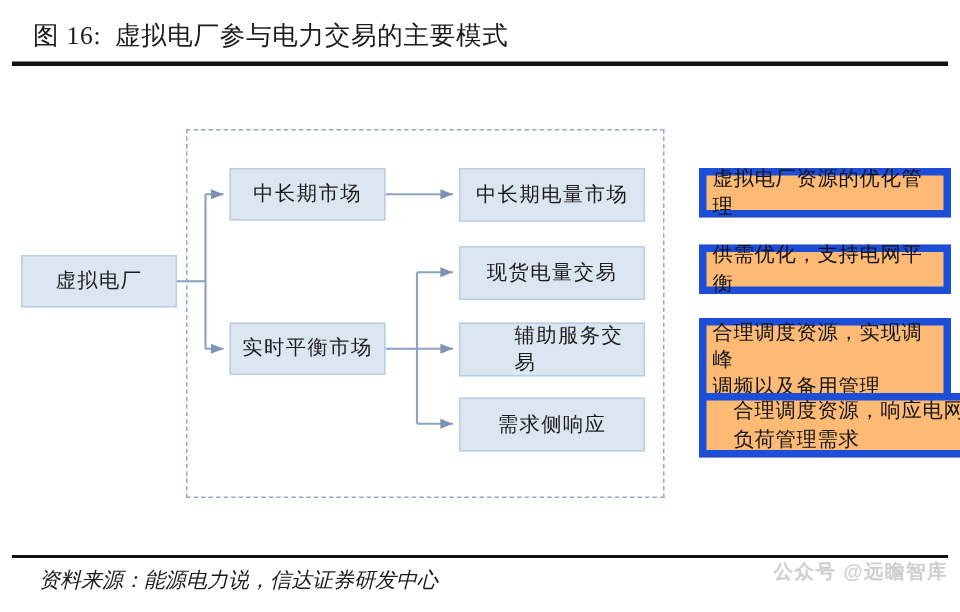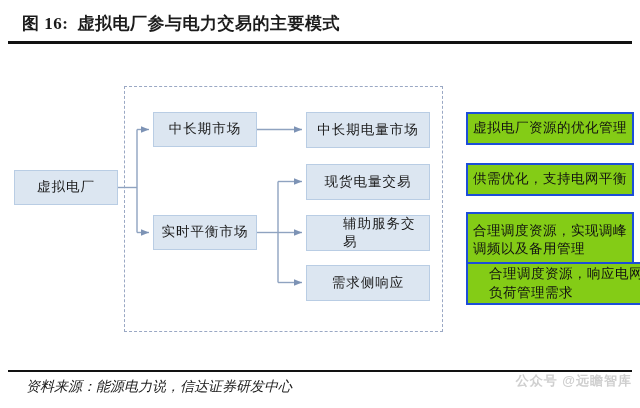--- a/index.html
+++ b/index.html
@@ -14,21 +14,21 @@
     font-family: "Liberation Serif", "DejaVu Serif", serif;
     overflow: hidden;
   }
 
   
   #fig-title {
     position: absolute;
     left: 22px;
     top: 12px;
     font-family: "Liberation Serif", "DejaVu Serif", serif;
-    font-weight: bold;
+    font-weight: normal;
     font-size: 17px;
     color: #1b1b1b;
     letter-spacing: 0.5px;
     white-space: nowrap;
   }
   #fig-title .idx { margin-right: 9px; }
   #title-rule {
     position: absolute;
     left: 8px;
     top: 41px;
@@ -105,22 +105,22 @@
     font-size: 13.5px;
     color: #1a1a1a;
     letter-spacing: 1px;
     line-height: 1.35;
   }
   .node.blue {
     background: #dce6f1;
     border: 1px solid #b9cde4;
   }
   .node.gray {
-    background: #84cc16;
-    border: 2px solid #1d4ed8;
+    background: #fdba74;
+    border: 5px solid #1d4ed8;
     color: #111111;
     letter-spacing: 0.5px;
     padding: 0 4px;
   }
 
   
   #node-vpp          { left: 14px;  top: 122px; width: 104px; height: 35px; }
   #node-midlong-mkt  { left: 153px; top: 64px;  width: 104px; height: 35px; }
   #node-realtime-mkt { left: 153px; top: 167px; width: 104px; height: 35px; }
   #node-midlong-vol  { left: 306px; top: 64px;  width: 124px; height: 36px; }

